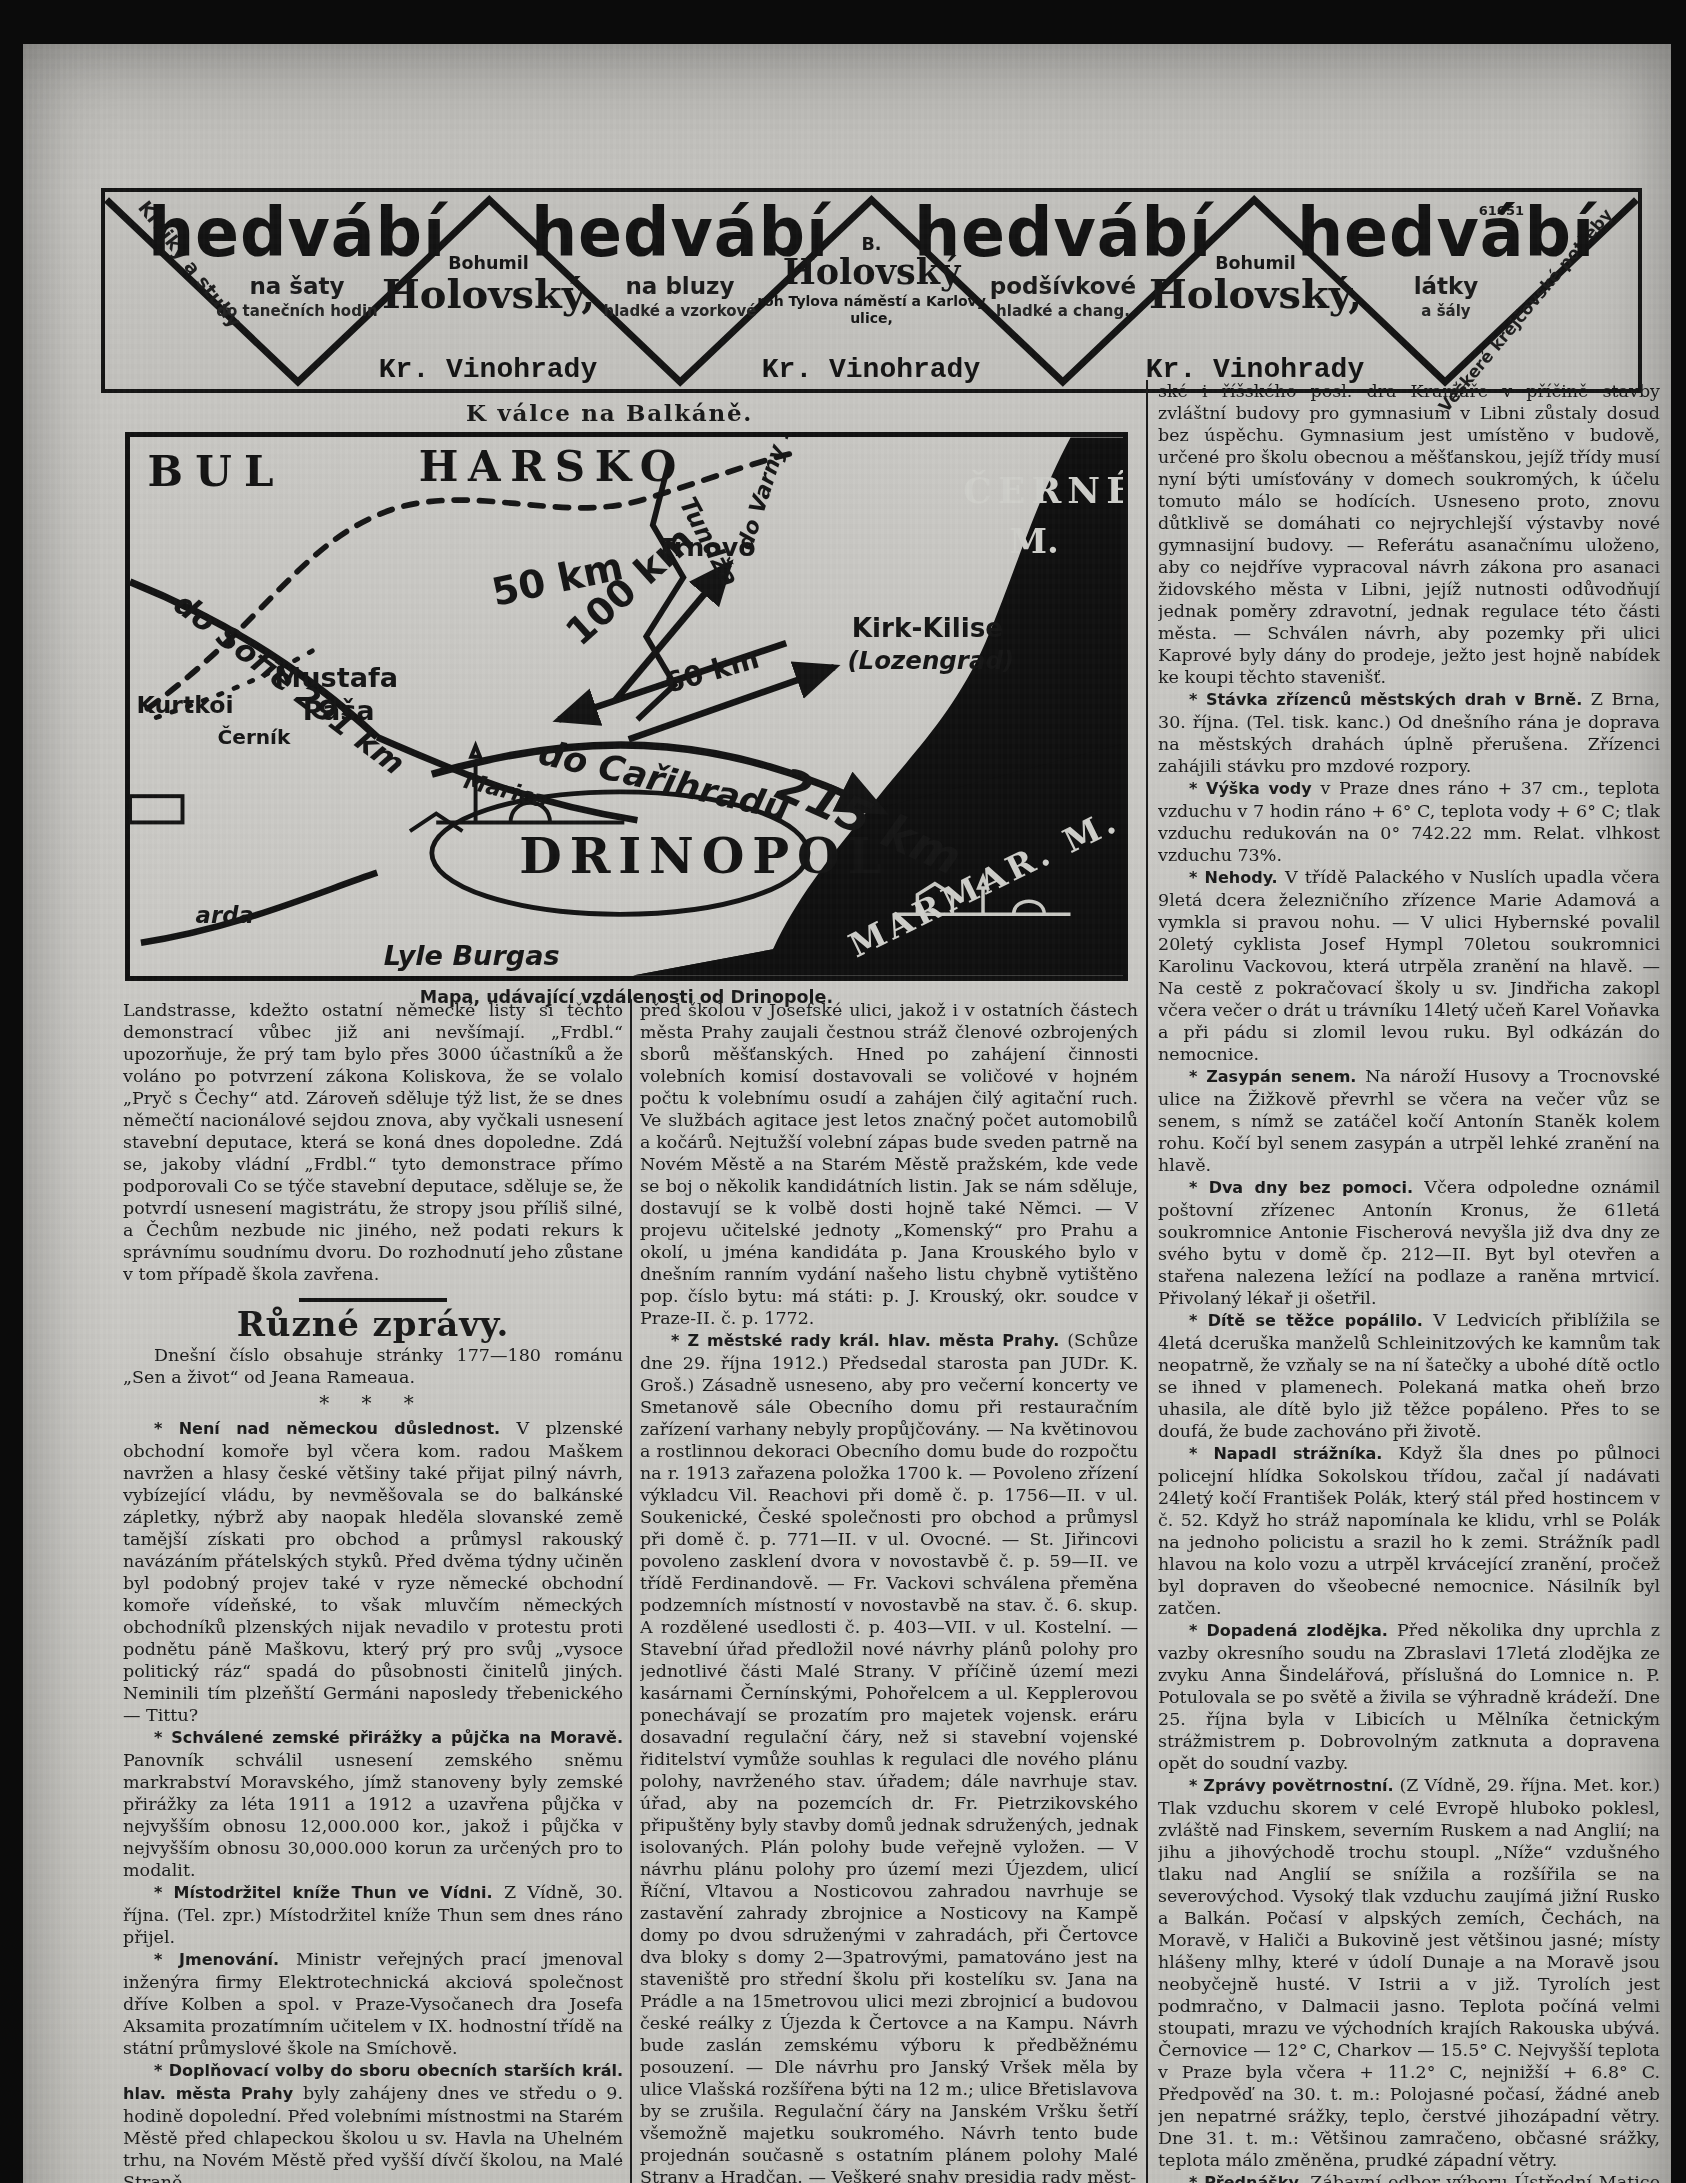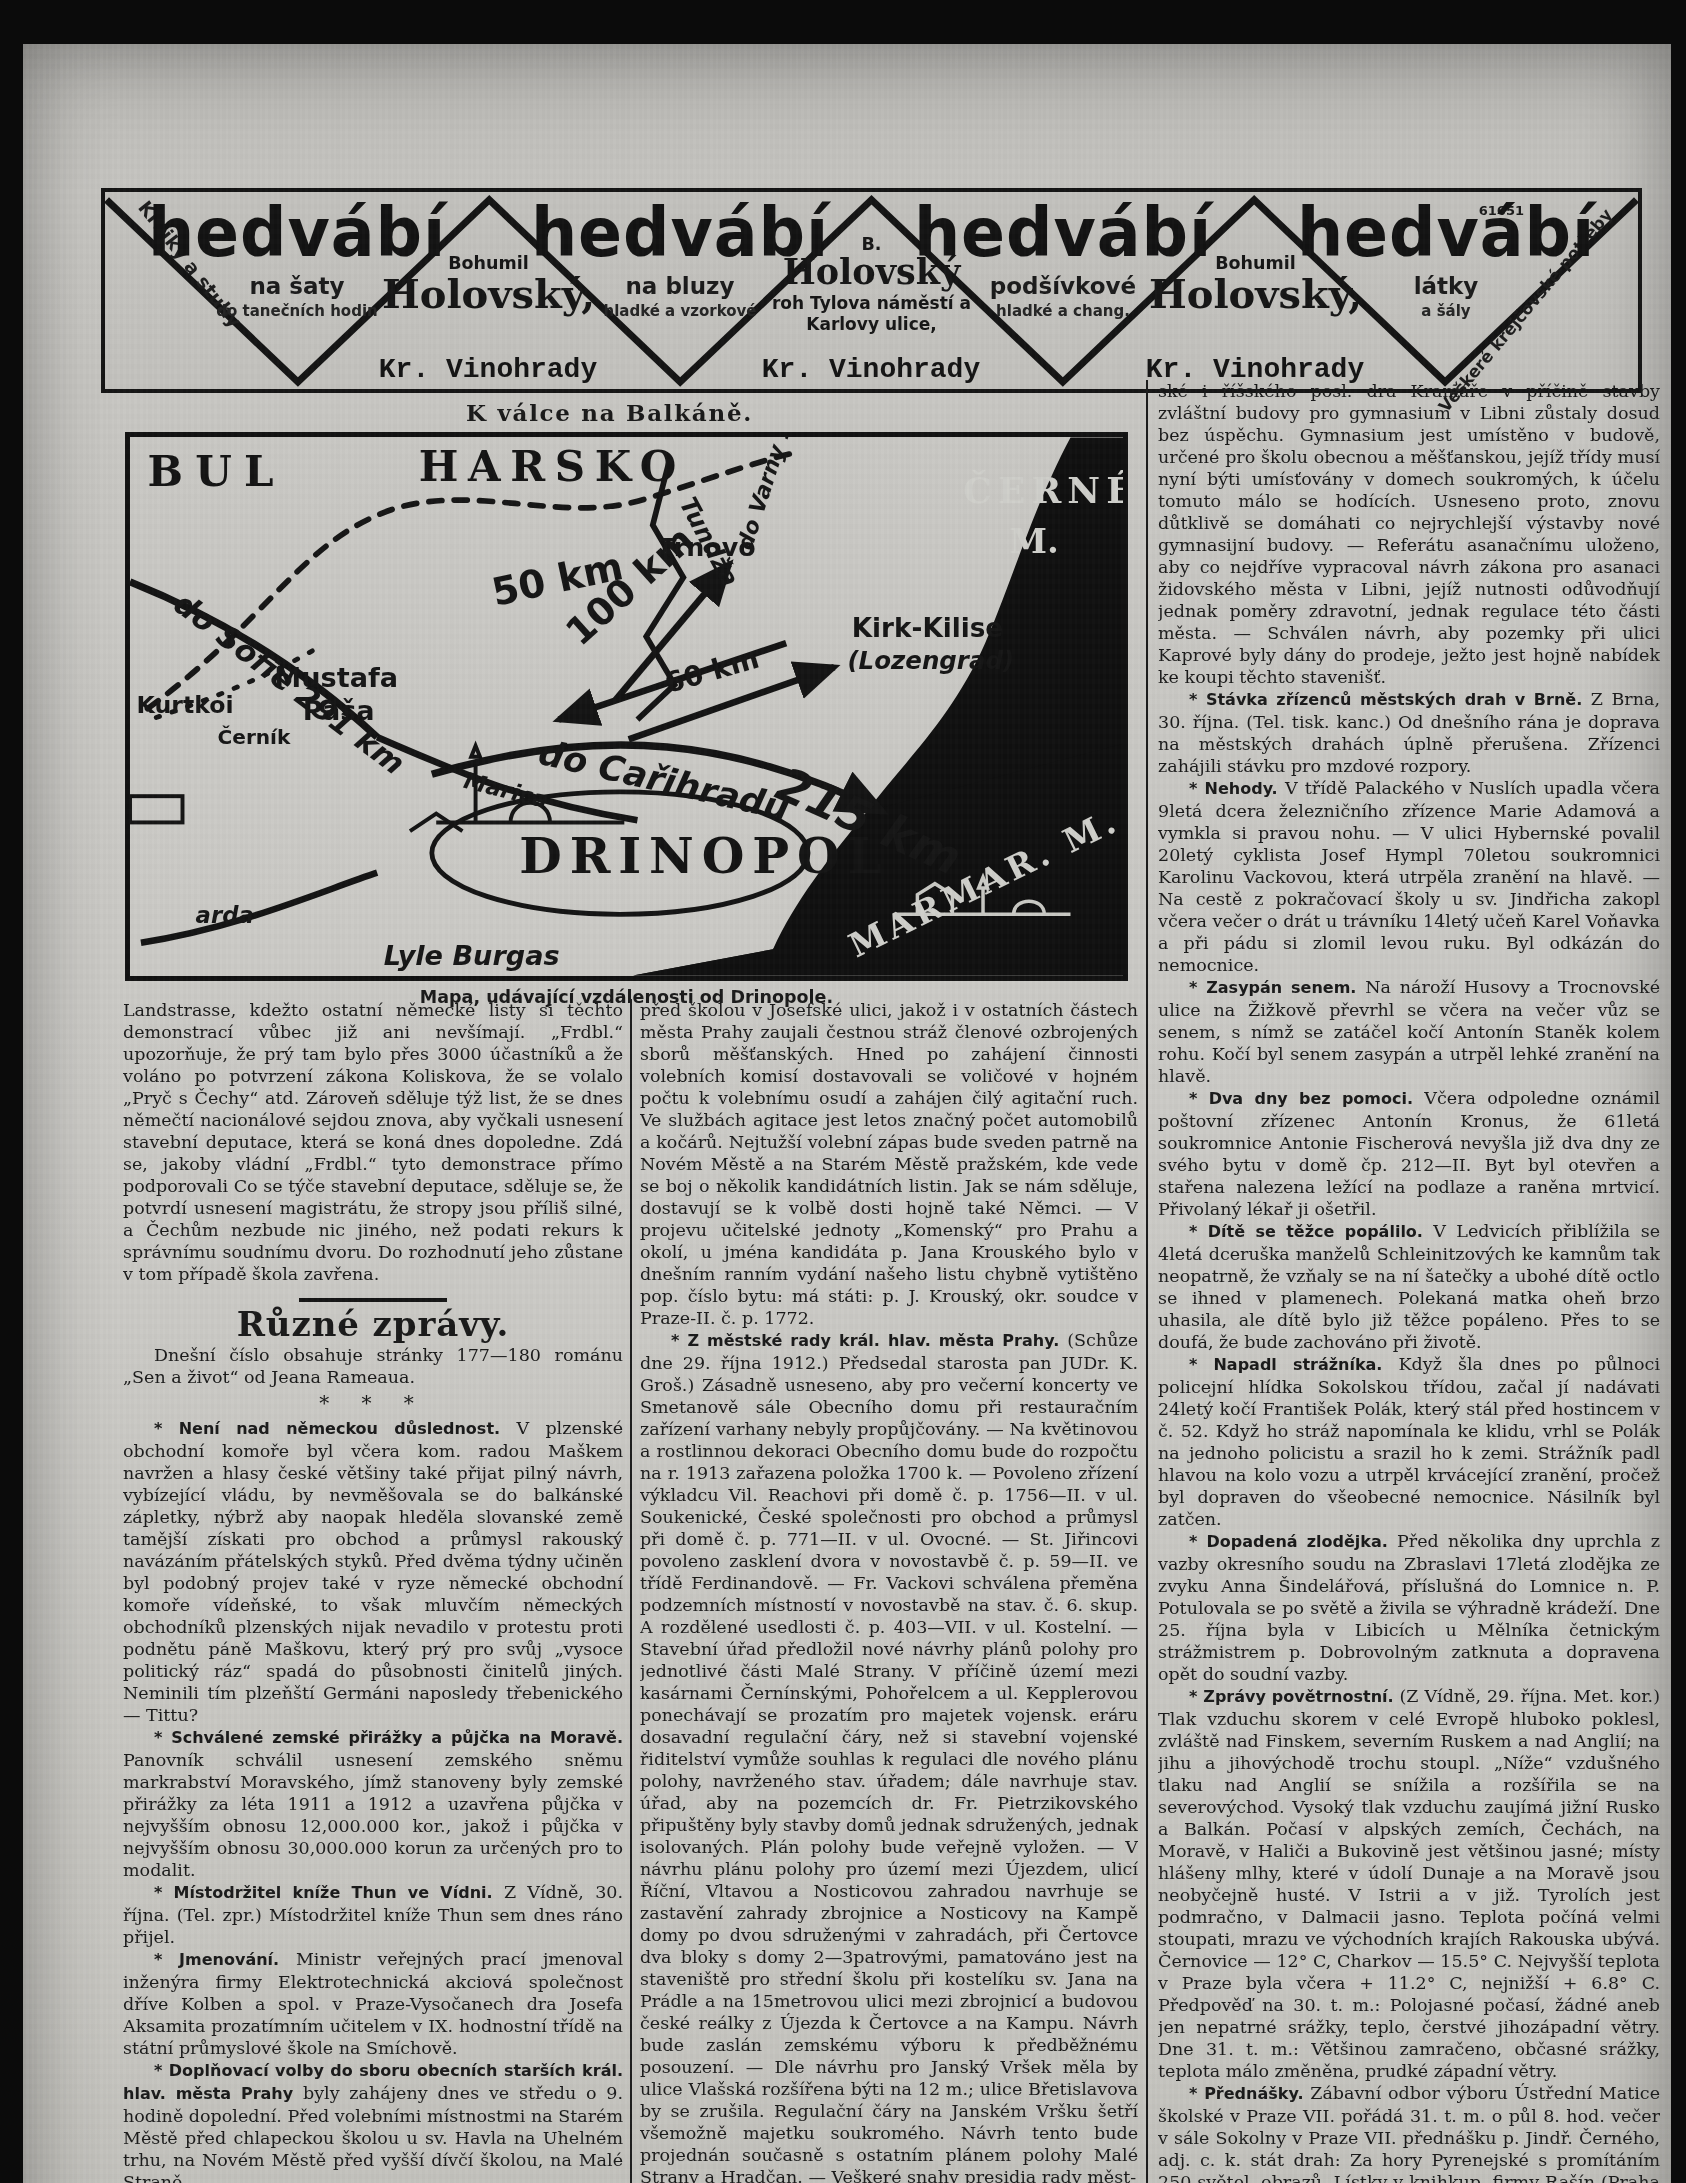--- a/index.html
+++ b/index.html
@@ -17,21 +17,21 @@
           background:rgba(0,0,0,0.02);}
   .banner svg{position:absolute;left:0;top:0;}
   .b-panel{position:absolute;top:7.9px;width:332px;margin-left:-166px;text-align:center;}
   .b-title{font-family:"DejaVu Sans",sans-serif;font-weight:bold;font-size:65px;line-height:1;
            letter-spacing:0.9px;color:#131313;transform:scaleY(1.05);}
   .b-sub1{font-family:"DejaVu Sans",sans-serif;font-weight:bold;font-size:23px;margin-top:7.9px;color:#1b1b1b;}
   .b-sub2{font-family:"DejaVu Sans",sans-serif;font-weight:bold;font-size:15px;margin-top:3.5px;color:#242424;}
   .b-valley{position:absolute;top:61px;width:271px;margin-left:-135px;text-align:center;color:#161616;}
   .b-v1{font-family:"DejaVu Sans",sans-serif;font-weight:bold;font-size:17.5px;}
   .b-name{font-family:"DejaVu Serif",serif;font-weight:bold;font-size:40px;line-height:1.05;}
-  .b-addr{font-family:"DejaVu Sans",sans-serif;font-weight:bold;font-size:17px;line-height:1.2;margin-top:2.6px;}
+  .b-addr{font-family:"DejaVu Sans",sans-serif;font-weight:bold;font-size:14px;line-height:1.2;margin-top:2.6px;}
   .b-city{position:absolute;bottom:4.4px;width:306px;margin-left:-153px;text-align:center;
           font-family:Liberation Mono, monospace;font-weight:bold;font-size:28px;color:#141414;}
   .b-rot{position:absolute;font-family:"DejaVu Sans",sans-serif;font-weight:bold;font-size:17.5px;color:#1d1d1d;white-space:nowrap;}
   .b-code{position:absolute;right:114px;top:11.4px;font-size:13px;font-weight:bold;font-family:"DejaVu Sans",sans-serif;}
 
   
   .map-title{position:absolute;left:78px;top:355px;width:1017px;text-align:center;
              font-weight:bold;font-size:23px;letter-spacing:1.7px;}
   .map-box{position:absolute;left:102px;top:388px;width:993px;height:539px;border:5.2px solid #121212;background:rgba(255,255,255,0.03);}
   .map-caption{position:absolute;left:102px;top:943px;width:1003px;text-align:center;
@@ -195,20 +195,21 @@
         <p class="para"><b class="lead">* Jmenování. </b>Ministr veřejných prací jmenoval inženýra firmy Elektrotechnická akciová společnost dříve Kolben a spol. v Praze-Vysočanech dra Josefa Aksamita prozatímním učitelem v IX. hodnostní třídě na státní průmyslové škole na Smíchově.</p>
         <p class="para"><b class="lead">* Doplňovací volby do sboru obecních starších král. hlav. města Prahy </b>byly zahájeny dnes ve středu o 9. hodině dopolední. Před volebními místnostmi na Starém Městě před chlapeckou školou u sv. Havla na Uhelném trhu, na Novém Městě před vyšší dívčí školou, na Malé Straně</p>
       </div>
     <div class="col" id="col-mid">
         <p class="para cont">před školou v Josefské ulici, jakož i v ostatních částech města Prahy zaujali čestnou stráž členové ozbrojených sborů měšťanských. Hned po zahájení činnosti volebních komisí dostavovali se voličové v hojném počtu k volebnímu osudí a zahájen čilý agitační ruch. Ve službách agitace jest letos značný počet automobilů a kočárů. Nejtužší volební zápas bude sveden patrně na Novém Městě a na Starém Městě pražském, kde vede se boj o několik kandidátních listin. Jak se nám sděluje, dostavují se k volbě dosti hojně také Němci. — V projevu učitelské jednoty „Komenský“ pro Prahu a okolí, u jména kandidáta p. Jana Krouského bylo v dnešním ranním vydání našeho listu chybně vytištěno pop. číslo bytu: má státi: p. J. Krouský, okr. soudce v Praze-II. č. p. 1772.</p>
         <p class="para"><b class="lead">* Z městské rady král. hlav. města Prahy. </b>(Schůze dne 29. října 1912.) Předsedal starosta pan JUDr. K. Groš.) Zásadně usneseno, aby pro večerní koncerty ve Smetanově sále Obecního domu při restauračním zařízení varhany nebyly propůjčovány. — Na květinovou a rostlinnou dekoraci Obecního domu bude do rozpočtu na r. 1913 zařazena položka 1700 k. — Povoleno zřízení výkladcu Vil. Reachovi při domě č. p. 1756—II. v ul. Soukenické, České společnosti pro obchod a průmysl při domě č. p. 771—II. v ul. Ovocné. — St. Jiřincovi povoleno zasklení dvora v novostavbě č. p. 59—II. ve třídě Ferdinandově. — Fr. Vackovi schválena přeměna podzemních místností v novostavbě na stav. č. 6. skup. A rozdělené usedlosti č. p. 403—VII. v ul. Kostelní. — Stavební úřad předložil nové návrhy plánů polohy pro jednotlivé části Malé Strany. V příčině území mezi kasárnami Černínskými, Pohořelcem a ul. Kepplerovou ponechávají se prozatím pro majetek vojensk. eráru dosavadní regulační čáry, než si stavební vojenské řiditelství vymůže souhlas k regulaci dle nového plánu polohy, navrženého stav. úřadem; dále navrhuje stav. úřad, aby na pozemcích dr. Fr. Pietrzikovského připuštěny byly stavby domů jednak sdružených, jednak isolovaných. Plán polohy bude veřejně vyložen. — V návrhu plánu polohy pro území mezi Újezdem, ulicí Říční, Vltavou a Nosticovou zahradou navrhuje se zastavění zahrady zbrojnice a Nosticovy na Kampě domy po dvou sdruženými v zahradách, při Čertovce dva bloky s domy 2—3patrovými, pamatováno jest na staveniště pro střední školu při kostelíku sv. Jana na Prádle a na 15metrovou ulici mezi zbrojnicí a budovou české reálky z Újezda k Čertovce a na Kampu. Návrh bude zaslán zemskému výboru k předběžnému posouzení. — Dle návrhu pro Janský Vršek měla by ulice Vlašská rozšířena býti na 12 m.; ulice Břetislavova by se zrušila. Regulační čáry na Janském Vršku šetří všemožně majetku soukromého. Návrh tento bude projednán současně s ostatním plánem polohy Malé Strany a Hradčan. — Veškeré snahy presidia rady měst-</p>
       </div>
     <div class="col" id="col-right">
         <p class="para cont">ské i říšského posl. dra Kramáře v příčině stavby zvláštní budovy pro gymnasium v Libni zůstaly dosud bez úspěchu. Gymnasium jest umístěno v budově, určené pro školu obecnou a měšťanskou, jejíž třídy musí nyní býti umísťovány v domech soukromých, k účelu tomuto málo se hodících. Usneseno proto, znovu důtklivě se domáhati co nejrychlejší výstavby nové gymnasijní budovy. — Referátu asanačnímu uloženo, aby co nejdříve vypracoval návrh zákona pro asanaci židovského města v Libni, jejíž nutnosti odůvodňují jednak poměry zdravotní, jednak regulace této části města. — Schválen návrh, aby pozemky při ulici Kaprové byly dány do prodeje, ježto jest hojně nabídek ke koupi těchto stavenišť.</p>
         <p class="para"><b class="lead">* Stávka zřízenců městských drah v Brně. </b>Z Brna, 30. října. (Tel. tisk. kanc.) Od dnešního rána je doprava na městských drahách úplně přerušena. Zřízenci zahájili stávku pro mzdové rozpory.</p>
+        <p class="para"><b class="lead">* Výška vody </b>v Praze dnes ráno + 37 cm., teplota vzduchu v 7 hodin ráno + 6° C, teplota vody + 6° C; tlak vzduchu redukován na 0° 742.22 mm. Relat. vlhkost vzduchu 73%.</p>
         <p class="para"><b class="lead">* Nehody. </b>V třídě Palackého v Nuslích upadla včera 9letá dcera železničního zřízence Marie Adamová a vymkla si pravou nohu. — V ulici Hybernské povalil 20letý cyklista Josef Hympl 70letou soukromnici Karolinu Vackovou, která utrpěla zranění na hlavě. — Na cestě z pokračovací školy u sv. Jindřicha zakopl včera večer o drát u trávníku 14letý učeň Karel Voňavka a při pádu si zlomil levou ruku. Byl odkázán do nemocnice.</p>
         <p class="para"><b class="lead">* Zasypán senem. </b>Na nároží Husovy a Trocnovské ulice na Žižkově převrhl se včera na večer vůz se senem, s nímž se zatáčel kočí Antonín Staněk kolem rohu. Kočí byl senem zasypán a utrpěl lehké zranění na hlavě.</p>
         <p class="para"><b class="lead">* Dva dny bez pomoci. </b>Včera odpoledne oznámil poštovní zřízenec Antonín Kronus, že 61letá soukromnice Antonie Fischerová nevyšla již dva dny ze svého bytu v domě čp. 212—II. Byt byl otevřen a stařena nalezena ležící na podlaze a raněna mrtvicí. Přivolaný lékař ji ošetřil.</p>
         <p class="para"><b class="lead">* Dítě se těžce popálilo. </b>V Ledvicích přiblížila se 4letá dceruška manželů Schleinitzových ke kamnům tak neopatrně, že vzňaly se na ní šatečky a ubohé dítě octlo se ihned v plamenech. Polekaná matka oheň brzo uhasila, ale dítě bylo již těžce popáleno. Přes to se doufá, že bude zachováno při životě.</p>
         <p class="para"><b class="lead">* Napadl strážníka. </b>Když šla dnes po půlnoci policejní hlídka Sokolskou třídou, začal jí nadávati 24letý kočí František Polák, který stál před hostincem v č. 52. Když ho stráž napomínala ke klidu, vrhl se Polák na jednoho policistu a srazil ho k zemi. Strážník padl hlavou na kolo vozu a utrpěl krvácející zranění, pročež byl dopraven do všeobecné nemocnice. Násilník byl zatčen.</p>
         <p class="para"><b class="lead">* Dopadená zlodějka. </b>Před několika dny uprchla z vazby okresního soudu na Zbraslavi 17letá zlodějka ze zvyku Anna Šindelářová, příslušná do Lomnice n. P. Potulovala se po světě a živila se výhradně krádeží. Dne 25. října byla v Libicích u Mělníka četnickým strážmistrem p. Dobrovolným zatknuta a dopravena opět do soudní vazby.</p>
         <p class="para"><b class="lead">* Zprávy povětrnostní. </b>(Z Vídně, 29. října. Met. kor.) Tlak vzduchu skorem v celé Evropě hluboko poklesl, zvláště nad Finskem, severním Ruskem a nad Anglií; na jihu a jihovýchodě trochu stoupl. „Níže“ vzdušného tlaku nad Anglií se snížila a rozšířila se na severovýchod. Vysoký tlak vzduchu zaujímá jižní Rusko a Balkán. Počasí v alpských zemích, Čechách, na Moravě, v Haliči a Bukovině jest většinou jasné; místy hlášeny mlhy, které v údolí Dunaje a na Moravě jsou neobyčejně husté. V Istrii a v již. Tyrolích jest podmračno, v Dalmacii jasno. Teplota počíná velmi stoupati, mrazu ve východních krajích Rakouska ubývá. Černovice — 12° C, Charkov — 15.5° C. Nejvyšší teplota v Praze byla včera + 11.2° C, nejnižší + 6.8° C. Předpověď na 30. t. m.: Polojasné počasí, žádné aneb jen nepatrné srážky, teplo, čerstvé jihozápadní větry. Dne 31. t. m.: Většinou zamračeno, občasné srážky, teplota málo změněna, prudké západní větry.</p>
         <p class="para"><b class="lead">* Přednášky. </b>Zábavní odbor výboru Ústřední Matice školské v Praze VII. pořádá 31. t. m. o půl 8. hod. večer v sále Sokolny v Praze VII. přednášku p. Jindř. Černého, adj. c. k. stát drah: Za hory Pyrenejské s promítáním 250 světel. obrazů. Lístky v knihkup. firmy Rašín (Praha VII., Bělského tř.) — O spalování mrtvol přednáší ve čtvrtek 31. t. m. o 8. hod. več. ve velkém sále tělocvičny Sokola žižkovského p. MUDr. J. Záhoř</p>
       </div>
 

